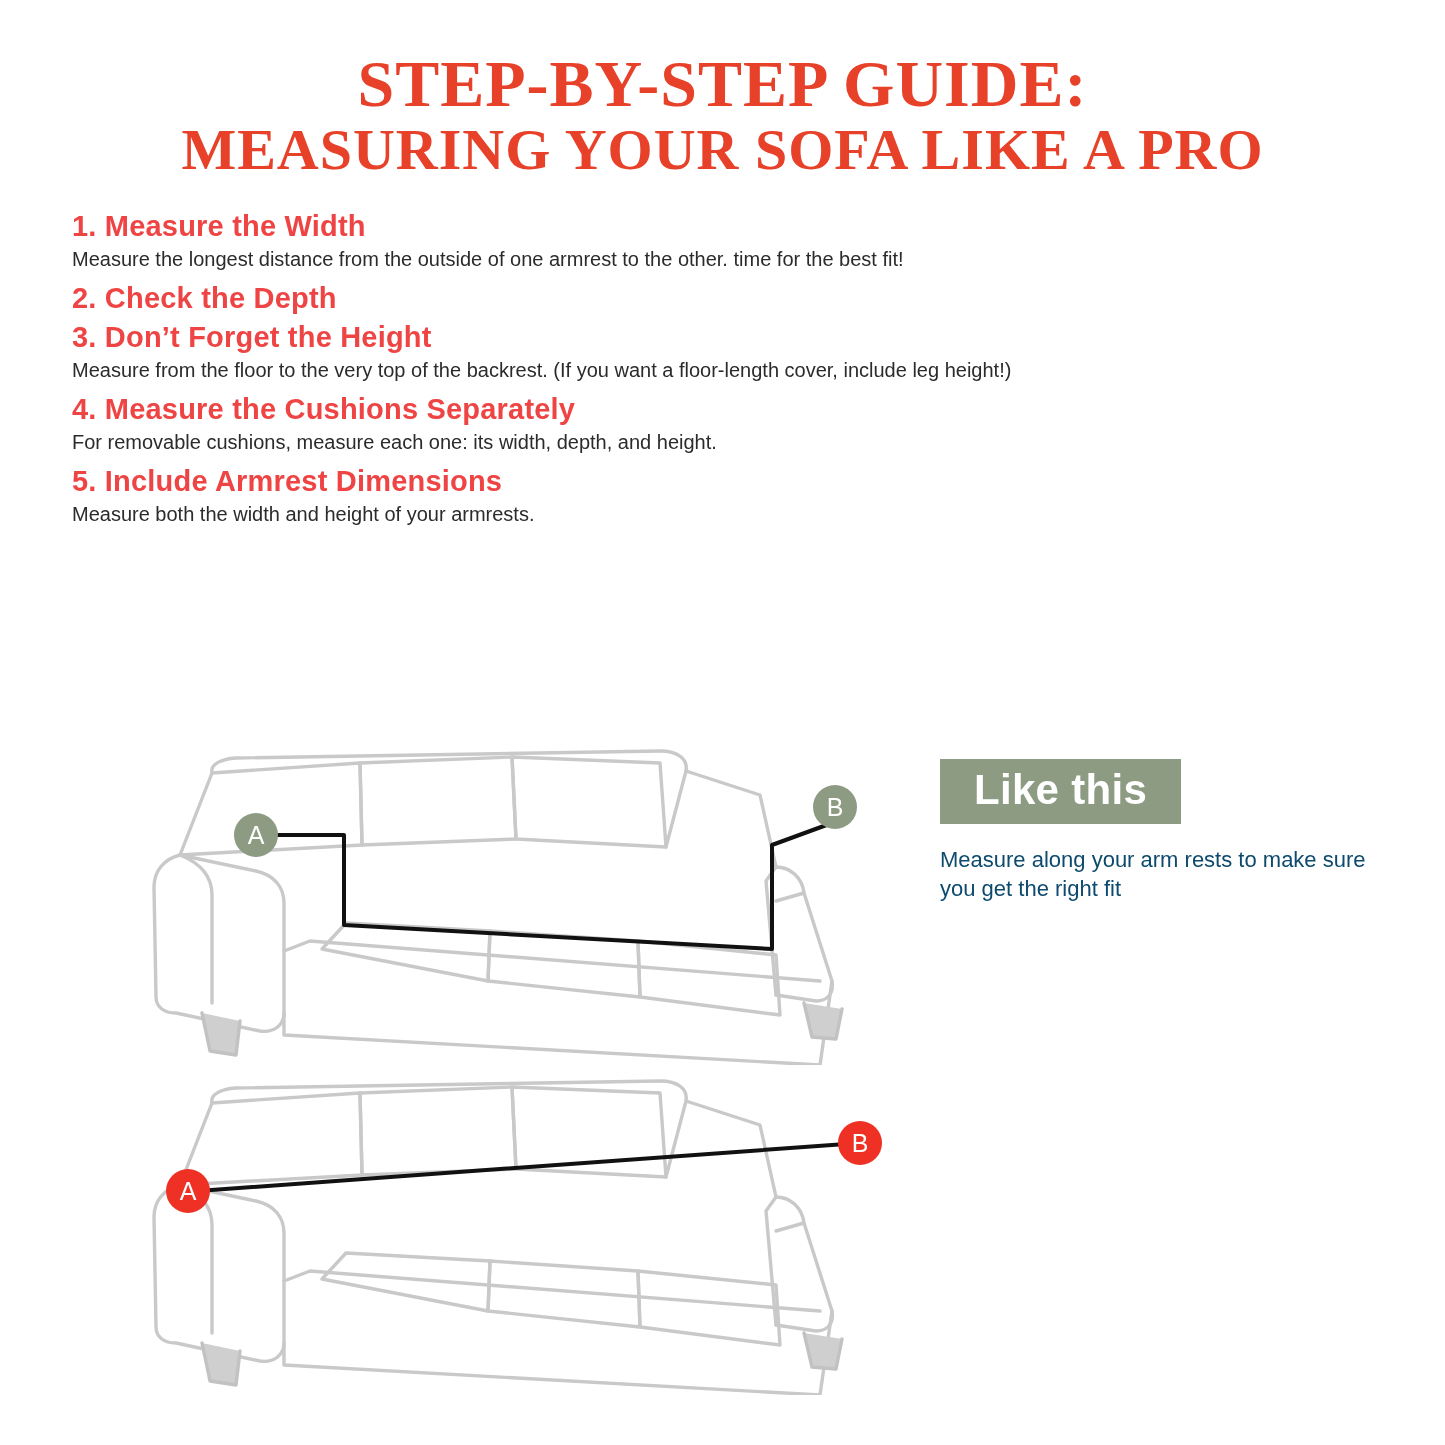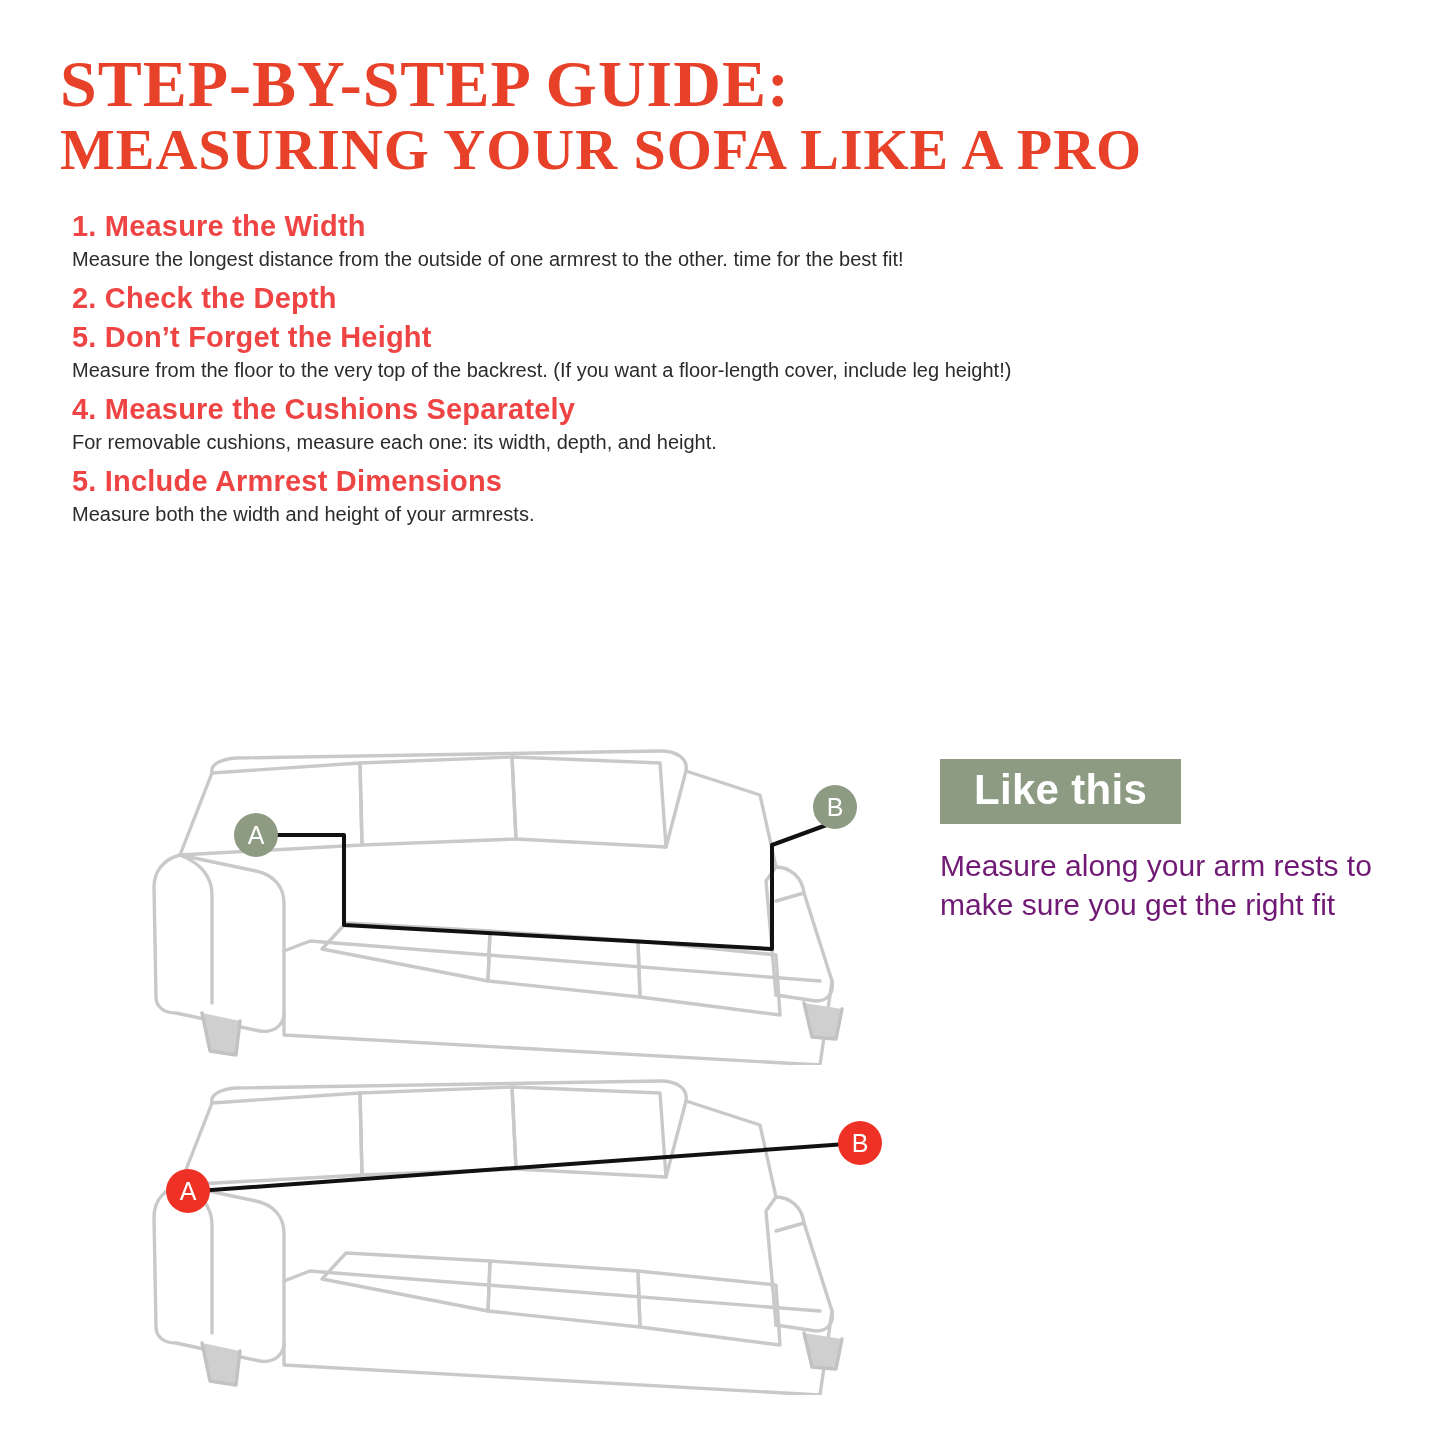--- a/index.html
+++ b/index.html
@@ -16,21 +16,21 @@
 
   .page {
     width: 1445px;
     height: 1445px;
     padding: 48px 60px 0 60px;
     position: relative;
   }
 
   
   .title-block {
-    text-align: left;
+    text-align: center;
     margin-bottom: 28px;
   }
   .title-line {
     font-family: "Liberation Serif", serif;
     color: #e8412a;
     font-weight: bold;
     letter-spacing: 1px;
     line-height: 1.08;
     white-space: nowrap;
   }
@@ -99,23 +99,23 @@
   .badge-bad { background: #f04124; }
   .badge-bad .x-mark {
     font-size: 34px;
     font-weight: normal;
     margin-right: 10px;
     position: relative;
     top: -3px;
   }
   .side-text {
     margin-top: 22px;
-    font-size: 30px;
+    font-size: 22px;
     line-height: 1.3;
-    color: #701a75;
+    color: #0c4a6e;
   }
 </style>
 </head>
 <body>
 
 <div class="page">
 
   <div class="title-block">
     <div class="title-line title-line-1">STEP-BY-STEP GUIDE:</div>
     <div class="title-line title-line-2">MEASURING YOUR SOFA LIKE A PRO</div>
@@ -123,21 +123,21 @@
 
   <div class="steps">
     <div class="step">
       <p class="step-title">1. Measure the Width</p>
       <p class="step-desc">Measure the longest distance from the outside of one armrest to the other. time for the best fit!</p>
     </div>
     <div class="step">
       <p class="step-title">2. Check the Depth</p>
     </div>
     <div class="step">
-      <p class="step-title">5.  Don’t Forget the Height</p>
+      <p class="step-title">3.  Don’t Forget the Height</p>
       <p class="step-desc">Measure from the floor to the very top of the backrest. (If you want a floor-length cover, include leg height!)</p>
     </div>
     <div class="step">
       <p class="step-title">4. Measure the Cushions Separately</p>
       <p class="step-desc">For removable cushions, measure each one: its width, depth, and height.</p>
     </div>
     <div class="step">
       <p class="step-title">5. Include Armrest Dimensions</p>
       <p class="step-desc">Measure both the width and height of your armrests.</p>
     </div>

